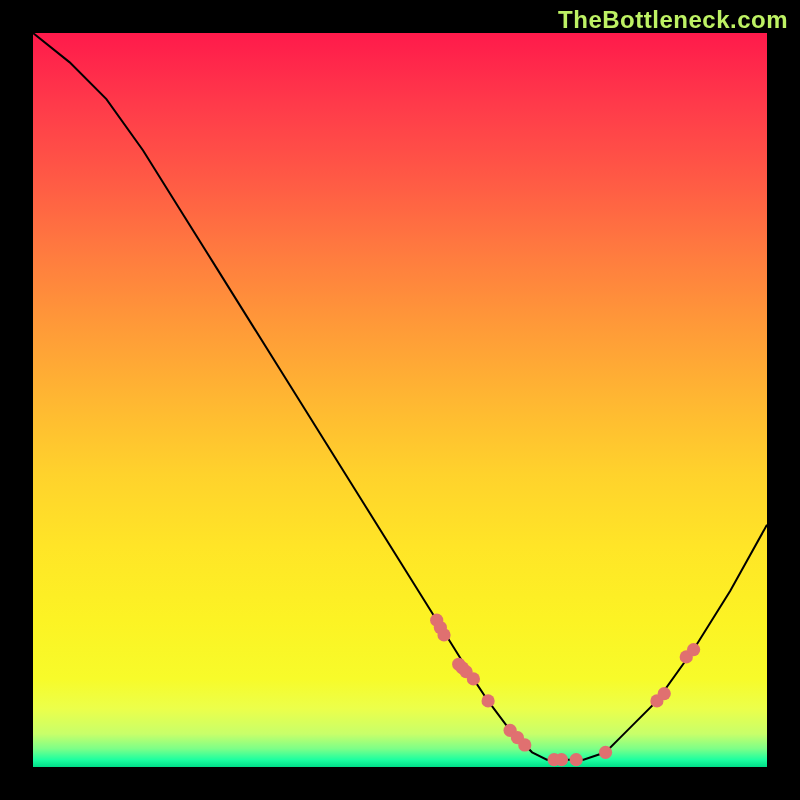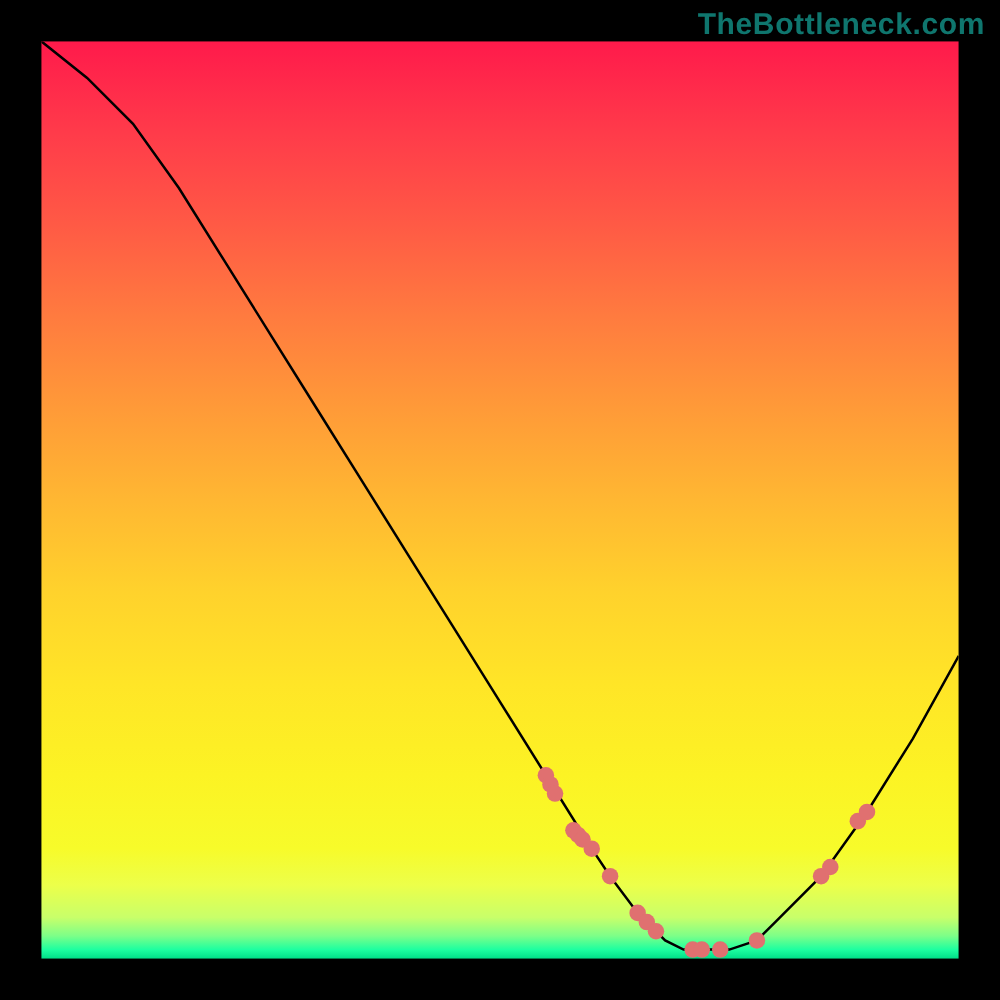--- a/index.html
+++ b/index.html
@@ -14,21 +14,21 @@
   .frame {
     position: relative;
     width: 800px;
     height: 800px;
     background: #000;
   }
   .watermark {
     position: absolute;
     top: 6px;
     right: 12px;
-    color: #0f766e;
+    color: #bef264;
     font-size: 24px;
     font-weight: bold;
     letter-spacing: 0.5px;
     z-index: 5;
   }
   .plot-area {
     position: absolute;
     left: 33px;
     top: 33px;
     width: 734px;

